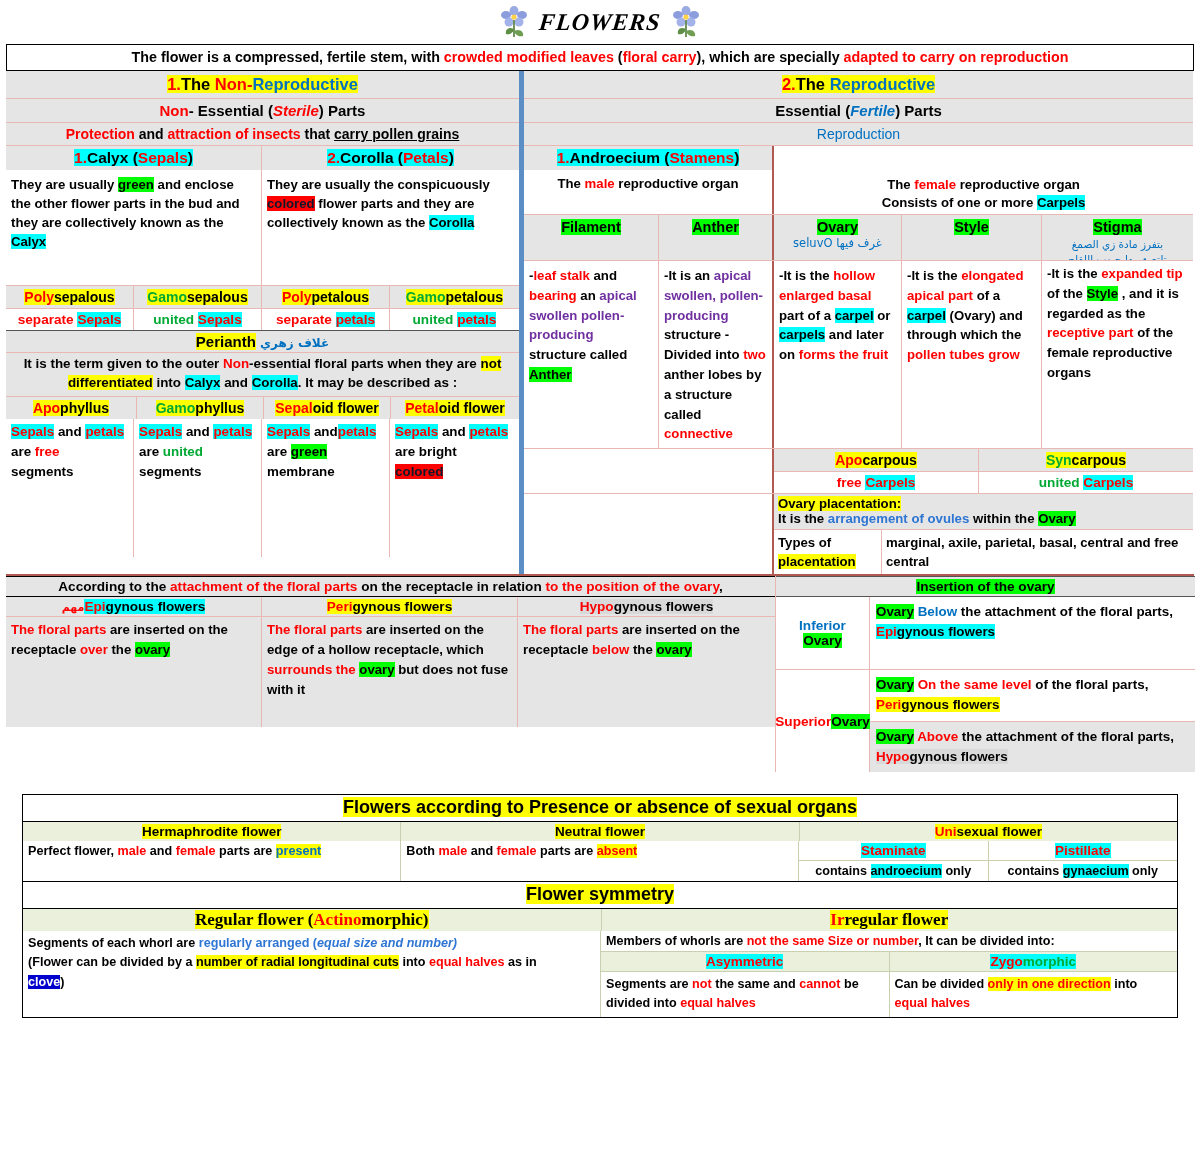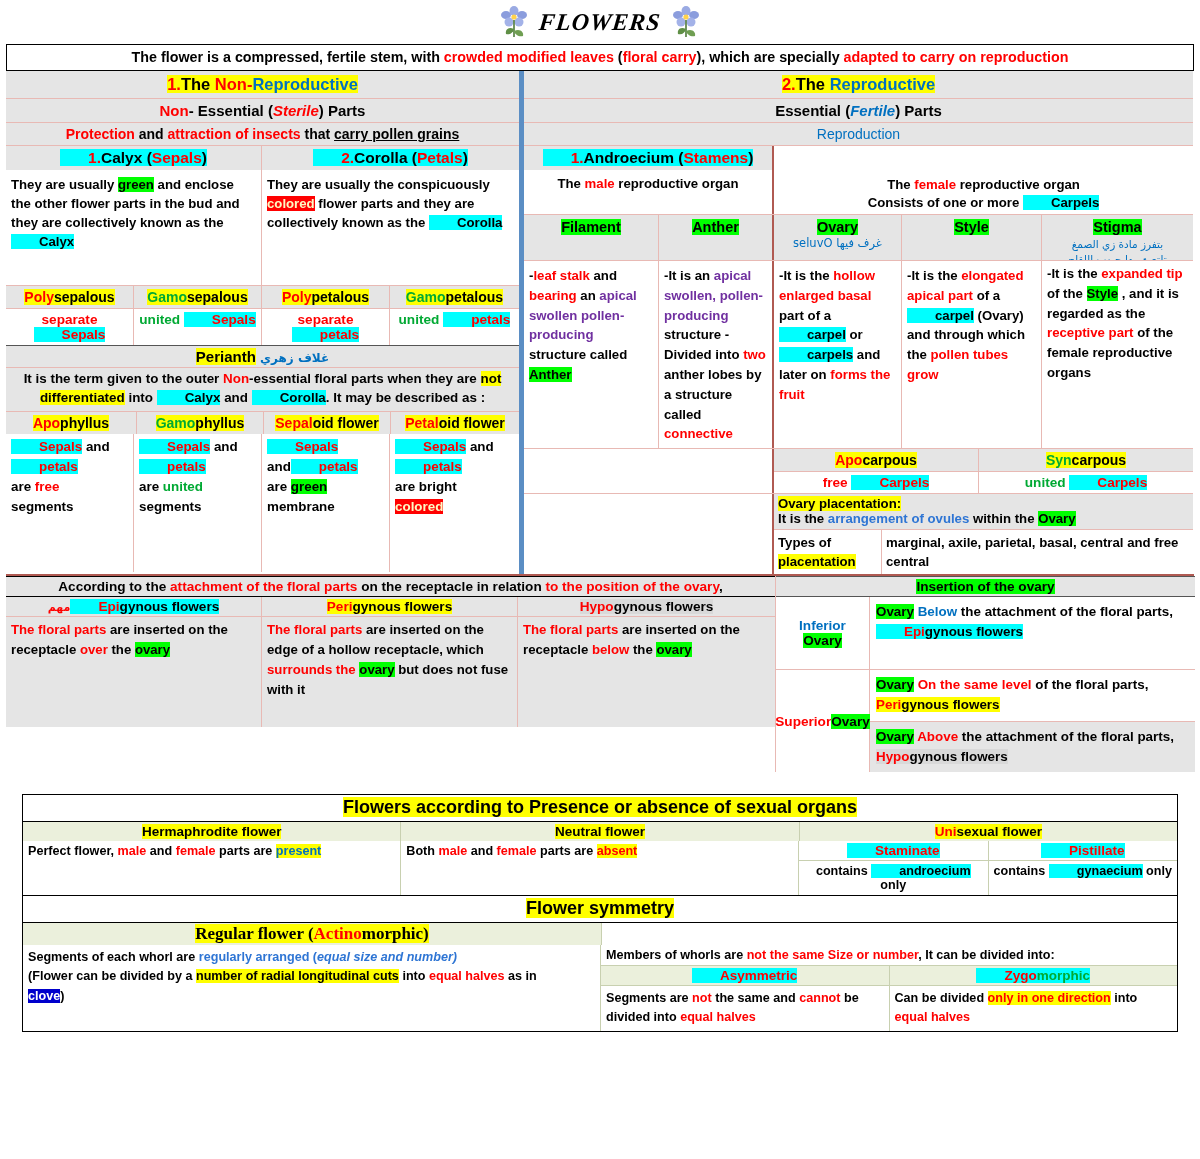--- a/index.html
+++ b/index.html
@@ -22,23 +22,23 @@
   }
   .row{display:flex;}
   .cell{box-sizing:border-box;padding:3px 5px;}
   .pink{background:#e5e5e5;}
   .white{background:#ffffff;}
   .cream{background:#ebf0dc;}
   .ctr{text-align:center;}
   .b{font-weight:bold;}
   
   .hy{background:#ffff00;}
-  .hc{background:#00ffff;padding-left:28px;}
+  .hc{background:#00ffff;}
   .hg{background:#00ff00;}
-  .hr{background:#ff0000;color:#fef9c3;}
+  .hr{background:#ff0000;color:#0f172a;}
   .hb{background:#0000cc;color:#fff;}
   .hgr{background:#d9d9d9;}
   .red{color:#ff0000;}
   .blu{color:#0070c0;}
   .blu2{color:#2e75d4;}
   .grn{color:#00a933;}
   .pur{color:#7030a0;}
   .u{text-decoration:underline;}
   .ar{font-family:"DejaVu Sans",sans-serif;direction:rtl;unicode-bidi:bidi-override;}
   
@@ -402,20 +402,23 @@
 </div>
 
 <div class="btable" style="border-top:1.4px solid #000;border-bottom:1.6px solid #000">
   <div class="btitle">
     <span class="hy">Flower symmetry</span>
   </div>
   <div class="row" style="border-top:1.4px solid #000">
     <div class="cream" style="width:578px;border-right:1px solid #c8d0b0;text-align:center;padding:1px 0">
       <span class="hy" style="font-family:'Liberation Serif',serif;font-weight:bold;font-size:17px"><span>Regular flower (</span><span class="red">Actino</span><span>morphic)</span></span>
     </div>
+    <div class="cream" style="width:576px;text-align:center;padding:1px 0">
+      <span class="hy" style="font-family:'Liberation Serif',serif;font-weight:bold;font-size:17px"><span class="red">Ir</span><span>regular flower</span></span>
+    </div>
   </div>
   <div class="row">
 
     <div class="white bbody" style="width:578px;border-right:1px solid #c8d0b0;line-height:1.55">
       <span>Segments of each whorl are </span><span class="blu2">regularly arranged (</span><span class="blu2" style="font-style:italic">equal size and number)</span><br>
       <span>(Flower can be divided by a </span><span class="hy">number of radial longitudinal cuts</span><span> into </span><span class="red">equal halves</span><span> as in </span><br>
       <span class="hb">clove</span><span>)</span>
     </div>
 
     <div style="width:576px">

